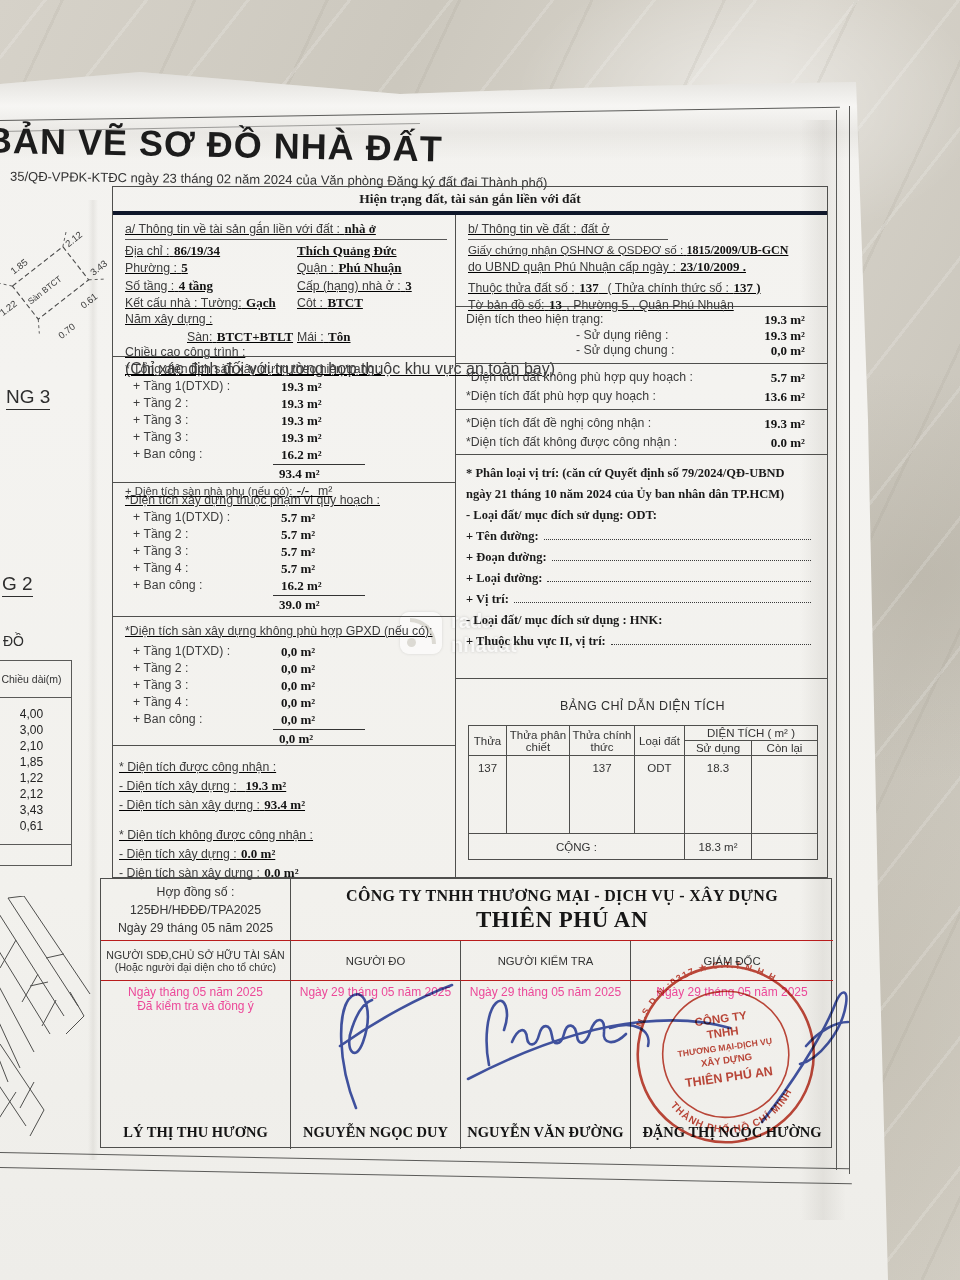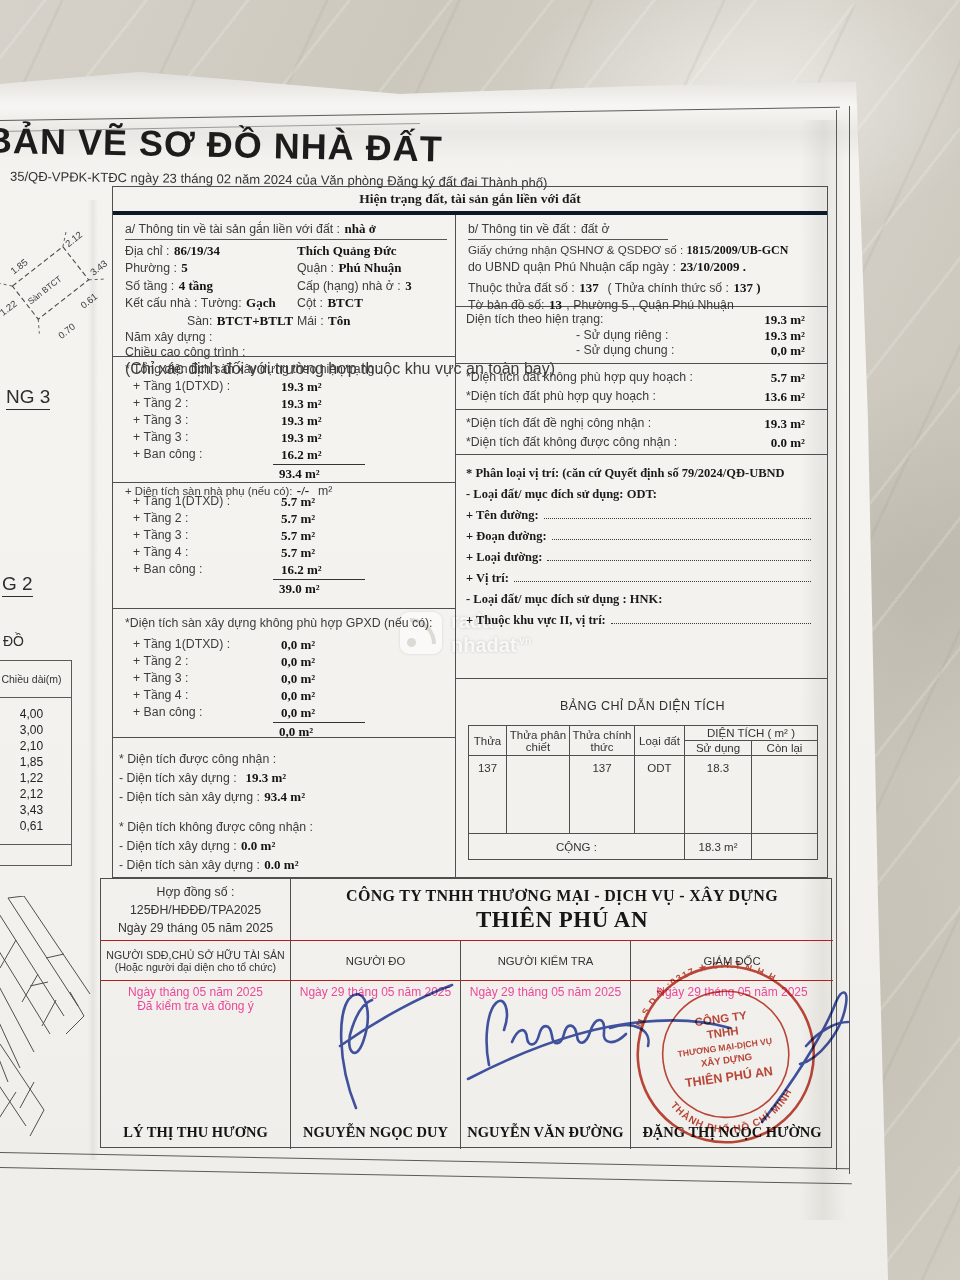--- a/index.html
+++ b/index.html
@@ -36,21 +36,21 @@
     letter-spacing:1px;transform:rotate(1.1deg);white-space:nowrap;}
   .subtitle{position:absolute;left:10px;top:172px;font-size:13px;color:#333;transform:rotate(0.7deg);white-space:nowrap;}
   .mainbox{position:absolute;left:112px;top:186px;width:716px;height:692px;border:1.2px solid #4f4f4d;box-sizing:border-box;display:flex;flex-direction:column;}
   .boxhead{height:24px;border-bottom:4px solid #0f172a;display:flex;align-items:center;justify-content:center;
     font-family:"Liberation Serif",serif;font-weight:bold;font-size:13.5px;color:#1a1a1a;}
   .cols{flex:1;display:flex;min-height:0;}
   .colL{width:343px;border-right:1px solid #4f4f4d;box-sizing:border-box;display:flex;flex-direction:column;}
   .colR{flex:1;display:flex;flex-direction:column;min-width:0;}
   .sec{border-bottom:1px solid #4f4f4d;box-sizing:border-box;padding:5px 8px 3px 12px;}
   .sec:last-child{border-bottom:none;flex:1;}
-  .ln{display:flex;align-items:baseline;line-height:15.6px;white-space:nowrap;}
+  .ln{display:flex;align-items:baseline;line-height:15.6px;white-space:nowrap;text-decoration:underline;}
   .pairL{flex-basis:172px;flex-shrink:0;white-space:nowrap;}
   .head-ab{border-bottom:1px solid #555;padding-bottom:1px;margin-bottom:2px;white-space:nowrap;}
   .frow{display:flex;line-height:17px;}
   .frow .fl{flex-basis:148px;flex-shrink:0;padding-left:8px;}
   .ftot{border-top:1px solid #333;display:inline-block;min-width:86px;padding:1px 0 0 6px;margin-left:148px;margin-top:1px;}
   .arow{display:flex;justify-content:space-between;line-height:15.5px;padding-right:14px;}
   .locblock{font-family:"Liberation Serif",serif;font-weight:bold;font-size:12.5px;color:#1a1a1a;line-height:21px;}
   .dotline{display:flex;align-items:baseline;}
   .dots{flex:1;border-bottom:1.5px dotted #3a3a3a;margin:0 2px 4px 5px;}
   table.dt{border-collapse:collapse;width:349px;table-layout:fixed;}
@@ -157,24 +157,24 @@
     <div class="colL">
       <div class="sec" style="height:142px;">
         <div class="ln head-ab"><span class="l">a/ Thông tin về tài sản gắn liền với đất :</span>&nbsp;<span class="v">nhà ở</span></div>
         <div class="ln">
             <span class="pairL"><span class="l">Địa chỉ :</span> <span class="v">86/19/34</span></span>
             <span class="v">Thích Quảng Đức</span>
           </div>
         <div class="ln"><span class="pairL"><span class="l">Phường :</span> <span class="v">5</span></span><span class="l">Quận :</span>&nbsp;<span class="v">Phú Nhuận</span></div>
         <div class="ln"><span class="pairL"><span class="l">Số tầng :</span> <span class="v">4 tầng</span></span><span class="l">Cấp (hạng) nhà ở :</span>&nbsp;<span class="v">3</span></div>
         <div class="ln"><span class="pairL"><span class="l">Kết cấu nhà : Tường:</span> <span class="v">Gạch</span></span><span class="l">Cột :</span>&nbsp;<span class="v">BTCT</span></div>
+        <div class="ln">
+            <span class="l">Năm xây dựng :</span>
+          </div>
         <div class="ln"><span class="pairL" style="padding-left:62px;box-sizing:border-box;"><span class="l">Sàn:</span> <span class="v">BTCT+BTLT</span></span><span class="l">Mái :</span>&nbsp;<span class="v">Tôn</span></div>
-        <div class="ln">
-            <span class="l">Năm xây dựng :</span>
-          </div>
         <div class="ln">
             <span class="l">Chiều cao công trình :</span>
           </div>
         <div class="ln">
             <span class="l" style="font-size:16px;">(Chỉ xác định đối với trường hợp thuộc khu vực an toàn bay)</span>
           </div>
       </div>
 
       <div class="sec" style="height:126px;">
         <div class="ln">
@@ -198,20 +198,23 @@
           </div>
         <div class="frow">
             <span class="l fl">+ Ban công :</span>
             <span class="v">16.2 m²</span>
           </div>
         <div><span class="v ftot">93.4 m²</span></div>
         <div class="ln"><span class="l" style="font-size:11.3px;">+ Diện tích sàn nhà phụ (nếu có):</span>&nbsp;<span class="v">-/-</span>&nbsp;&nbsp;<span class="l">m²</span></div>
       </div>
 
       <div class="sec" style="height:135px;padding-top:10px;">
+        <div class="ln">
+            <span class="l">*Diện tích xây dựng thuộc phạm vi quy hoạch :</span>
+          </div>
         <div class="frow">
             <span class="l fl">+ Tầng 1(DTXD) :</span>
             <span class="v">5.7 m²</span>
           </div>
         <div class="frow">
             <span class="l fl">+ Tầng 2 :</span>
             <span class="v">5.7 m²</span>
           </div>
         <div class="frow">
             <span class="l fl">+ Tầng 3 :</span>
@@ -310,20 +313,21 @@
             <span class="v">19.3 m²</span>
           </div>
         <div class="arow" style="line-height:19px;">
             <span class="l">*Diện tích đất không được công nhận :</span>
             <span class="v">0.0 m²</span>
           </div>
       </div>
 
       <div class="sec locblock" style="height:224px;padding:8px 14px 0 10px;">
         <div>* Phân loại vị trí: (căn cứ Quyết định số 79/2024/QĐ-UBND</div>
+        <div>ngày 21 tháng 10 năm 2024 của Ủy ban nhân dân TP.HCM)</div>
         <div>- Loại đất/ mục đích sử dụng: ODT:</div>
         <div class="dotline">
             <span>+ Tên đường:</span>
             <span class="dots"></span>
           </div>
         <div class="dotline">
             <span>+ Đoạn đường:</span>
             <span class="dots"></span>
           </div>
         <div class="dotline">

